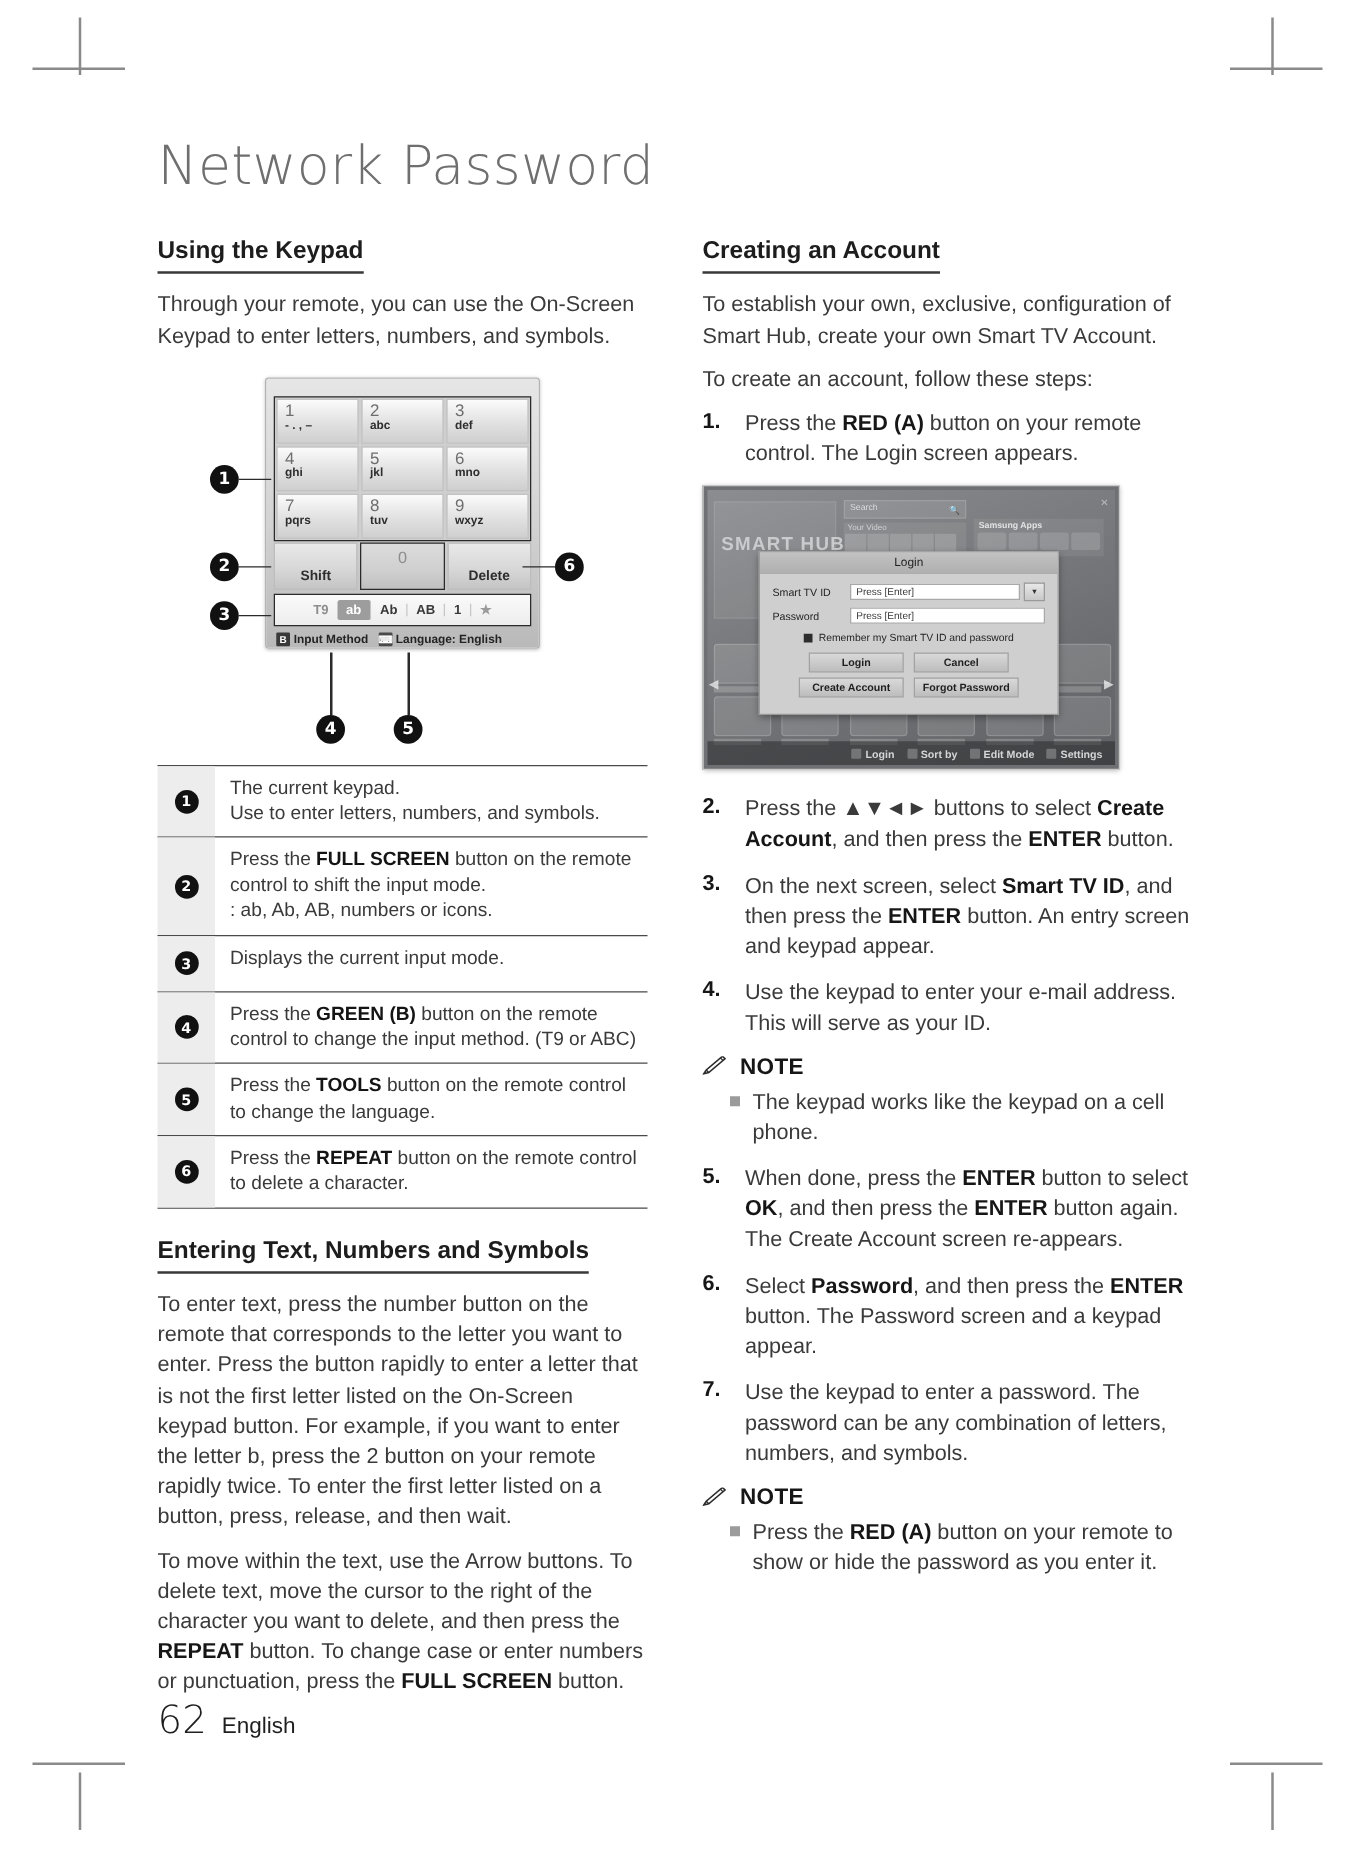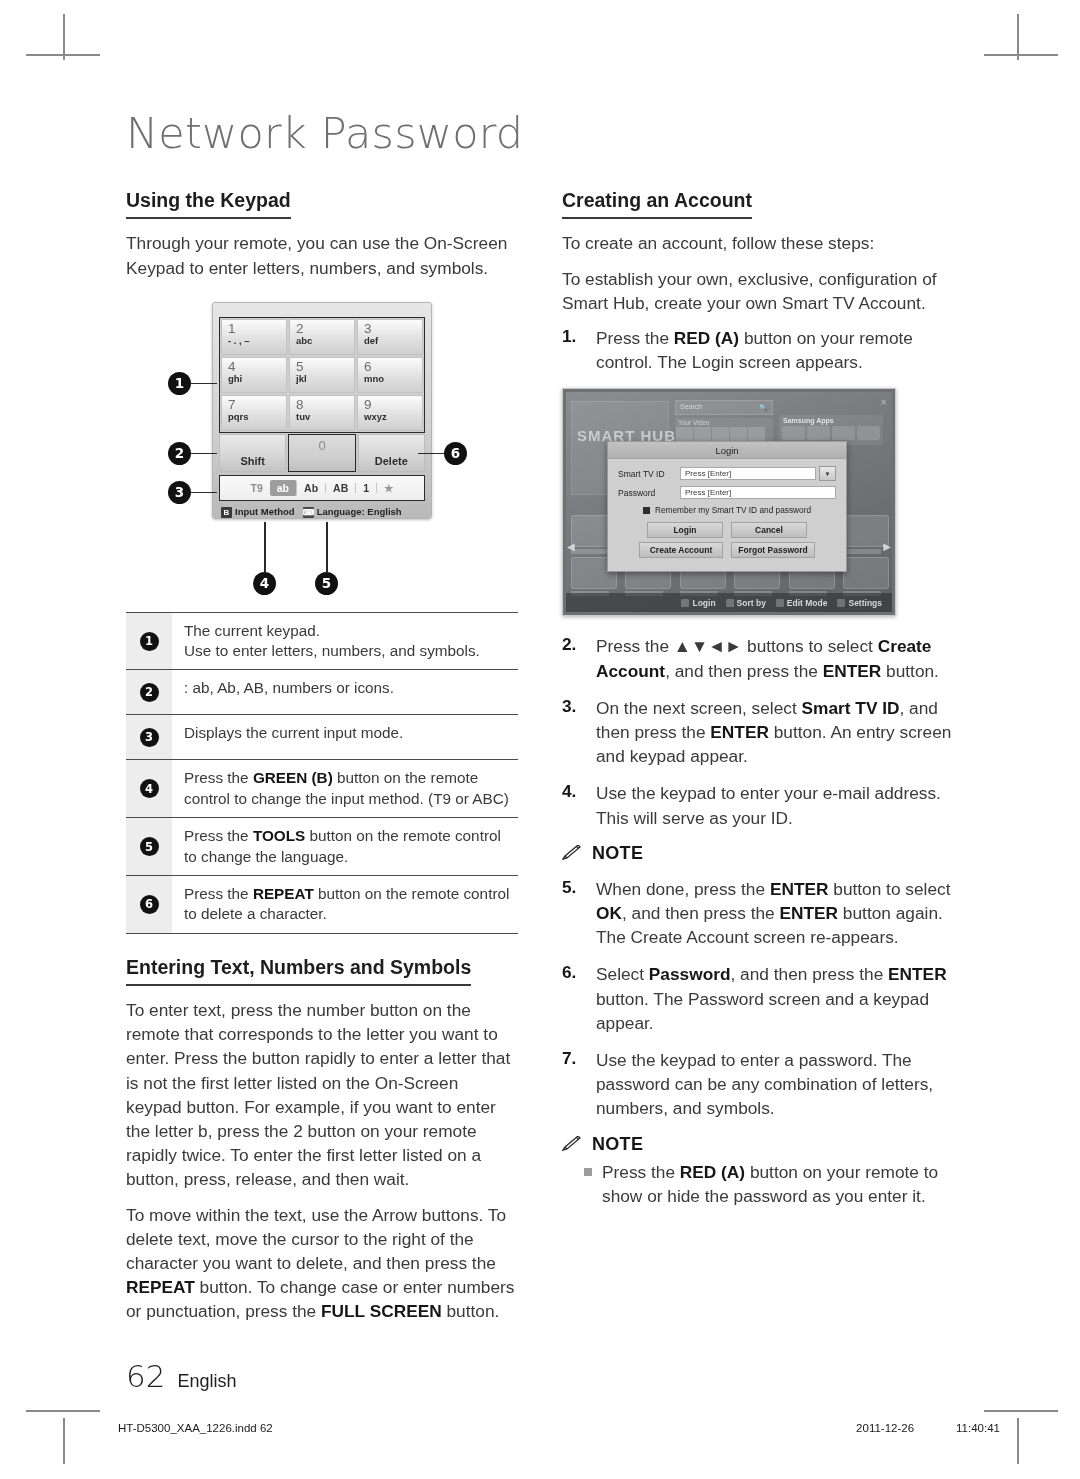--- a/index.html
+++ b/index.html
@@ -352,20 +352,21 @@
             <div class="ltext">
               <div>The current keypad.</div>
               <div>Use to enter letters, numbers, and symbols.</div>
             </div>
           </div>
           <div class="lrow">
             <div class="lnum">
                 <div class="callout">2</div>
               </div>
             <div class="ltext">
+              <div>Press the <b>FULL SCREEN</b> button on the remote control to shift the input mode.</div>
               <div>: ab, Ab, AB, numbers or icons.</div>
             </div>
           </div>
           <div class="lrow">
             <div class="lnum">
                 <div class="callout">3</div>
               </div>
             <div class="ltext">
               <div>Displays the current input mode.</div>
             </div>
@@ -402,22 +403,22 @@
         <p class="body">To enter text, press the number button on the remote that corresponds to the letter you want to enter. Press the button rapidly to enter a letter that is not the first letter listed on the On-Screen keypad button. For example, if you want to enter the letter b, press the 2 button on your remote rapidly twice. To enter the first letter listed on a button, press, release, and then wait.</p>
         <p class="body">To move within the text, use the Arrow buttons. To delete text, move the cursor to the right of the character you want to delete, and then press the <b>REPEAT</b> button. To change case or enter numbers or punctuation, press the <b>FULL SCREEN</b> button.</p>
 
       </div>
 
       <div class="col">
 
         <div class="sec-wrap">
           <h2 class="sec">Creating an Account</h2>
         </div>
+        <p class="body">To establish your own, exclusive, configuration of Smart Hub, create your own Smart TV Account.</p>
         <p class="body">To create an account, follow these steps:</p>
-        <p class="body">To establish your own, exclusive, configuration of Smart Hub, create your own Smart TV Account.</p>
 
         <div class="step">
           <div class="n">1.</div>
           <div class="t">Press the <b>RED (A)</b> button on your remote control. The Login screen appears.</div>
         </div>
 
         <div class="shot">
           <div class="shot-bg"></div>
           <div class="sh-leftpanel"></div>
           <div class="sh-logo">SMART HUB</div>
@@ -547,20 +548,24 @@
 
         <div class="note">
           <div class="note-head">
             <svg width="22" height="16" viewBox="0 0 22 16">
               <path d="M1 14 L5 13 L18 2 L16 0 L3 11 Z" fill="none" stroke="#2b2b2b" stroke-width="1.3"></path>
               <path d="M3 11 L5 13" stroke="#2b2b2b" stroke-width="1.1"></path>
               <path d="M14.5 1.5 L16.5 3.5" stroke="#2b2b2b" stroke-width="1.1"></path>
             </svg>
             <span class="lbl">NOTE</span>
           </div>
+          <div class="note-item">
+            <div class="bullet"></div>
+            <div class="ntxt">The keypad works like the keypad on a cell phone.</div>
+          </div>
         </div>
 
         <div class="step">
           <div class="n">5.</div>
           <div class="t">When done, press the <b>ENTER</b> button to select <b>OK</b>, and then press the <b>ENTER</b> button again. The Create Account screen re-appears.</div>
         </div>
         <div class="step">
           <div class="n">6.</div>
           <div class="t">Select <b>Password</b>, and then press the <b>ENTER</b> button. The Password screen and a keypad appear.</div>
         </div>
@@ -586,21 +591,14 @@
 
       </div>
     </div>
   </div>
 
   <div class="pagefoot">
     <span class="pnum">62</span>
     <span class="plang">English</span>
   </div>
 
-  <div class="docfoot">
-    <span>HT-D5300_XAA_1226.indd   62</span>
-    <span class="right">
-      <span>2011-12-26</span>
-      <span>11:40:41</span>
-    </span>
-  </div>
 
 </div>
 
 </body></html>

